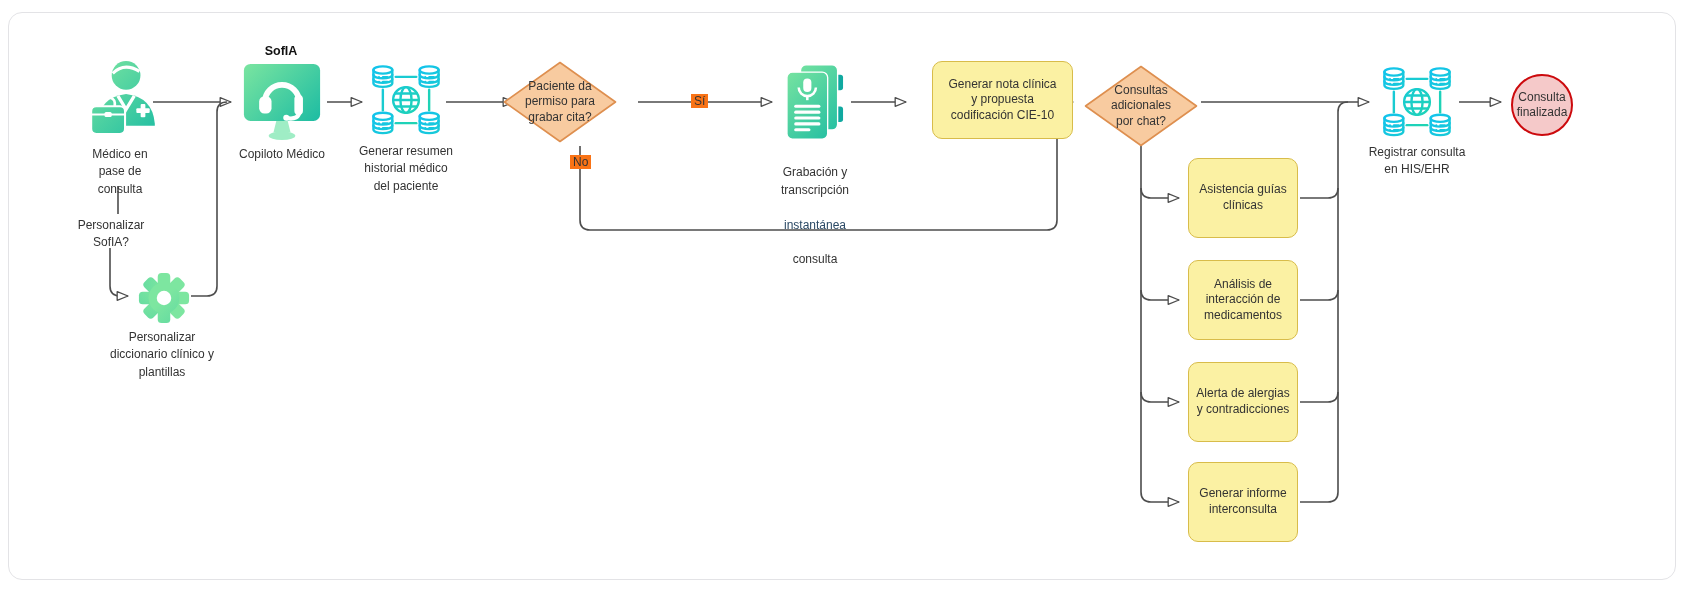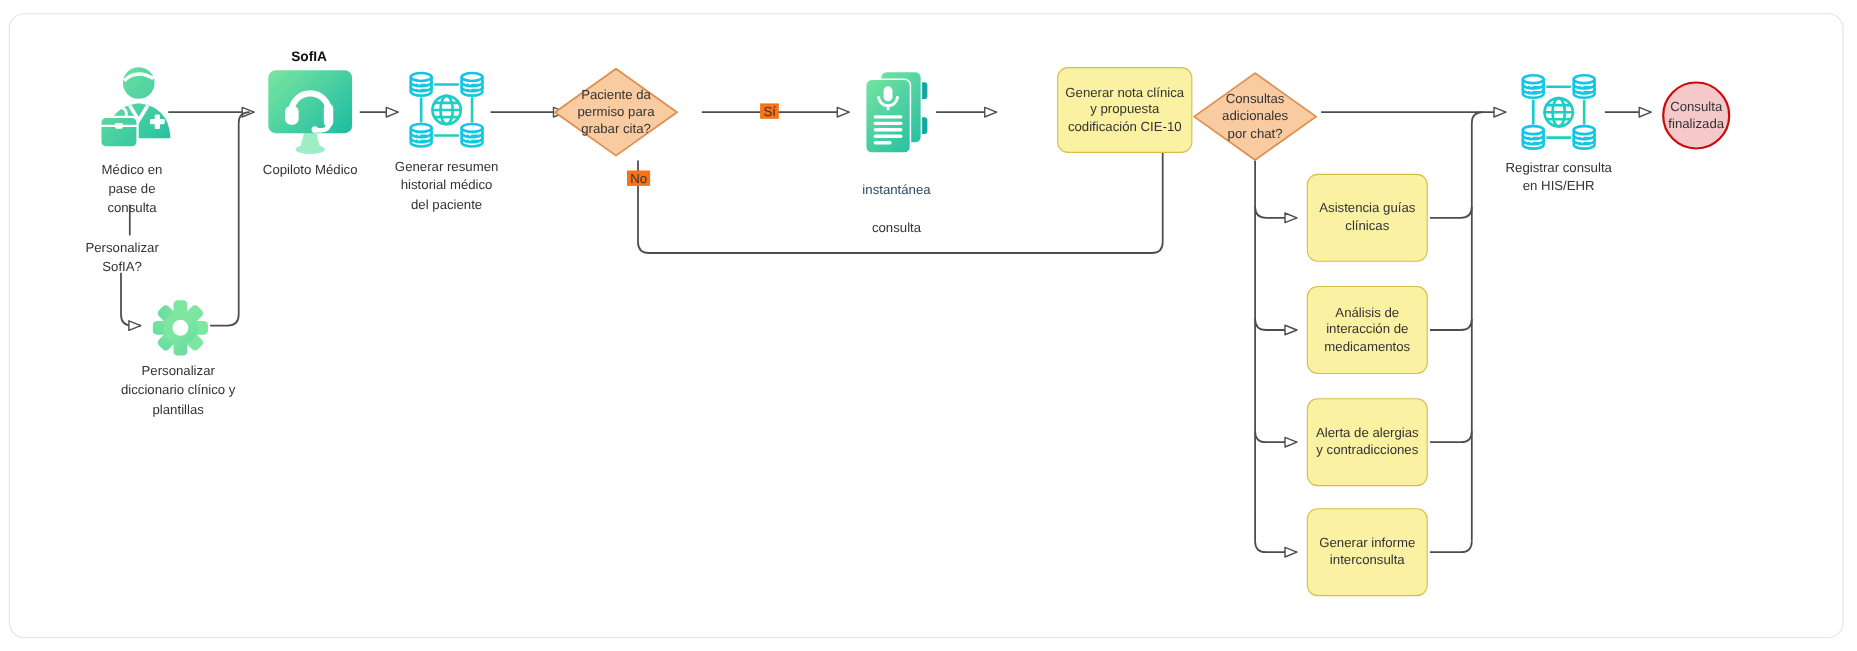--- a/index.html
+++ b/index.html
@@ -179,25 +179,27 @@
     <g fill="#fff">
       <rect x="9" y="45" width="29" height="3.4" rx="1.7"></rect>
       <rect x="9" y="51.5" width="29" height="3.4" rx="1.7"></rect>
       <rect x="9" y="58" width="29" height="3.4" rx="1.7"></rect>
       <rect x="9" y="64.5" width="29" height="3.4" rx="1.7"></rect>
       <rect x="9" y="71" width="18" height="3.4" rx="1.7"></rect>
     </g>
   </svg>
 </div>
 <div class="lbl" style="left:755px;top:147px;width:120px">
+  <span>Grabación y
+transcripción</span>
   <span class="hl">instantánea</span>
   <span>consulta</span>
 </div>
 
-<div class="ybox" style="left:961px;top:61px;width:123px;height:78px">Generar nota clínica
+<div class="ybox" style="left:932px;top:61px;width:141px;height:78px">Generar nota clínica
 y propuesta
 codificación CIE-10</div>
 
 <div class="diamond" style="left:1083px;top:64px">
   <svg width="116" height="84" viewBox="0 0 116 84">
     <path d="M58 2.5 L113.5 42 L58 81.5 L2.5 42 Z" fill="#F8CBA0" stroke="#DE8F4F" stroke-width="1.6" stroke-linejoin="round"></path>
   </svg>
   <div class="dtext">Consultas
 adicionales
 por chat?</div>

